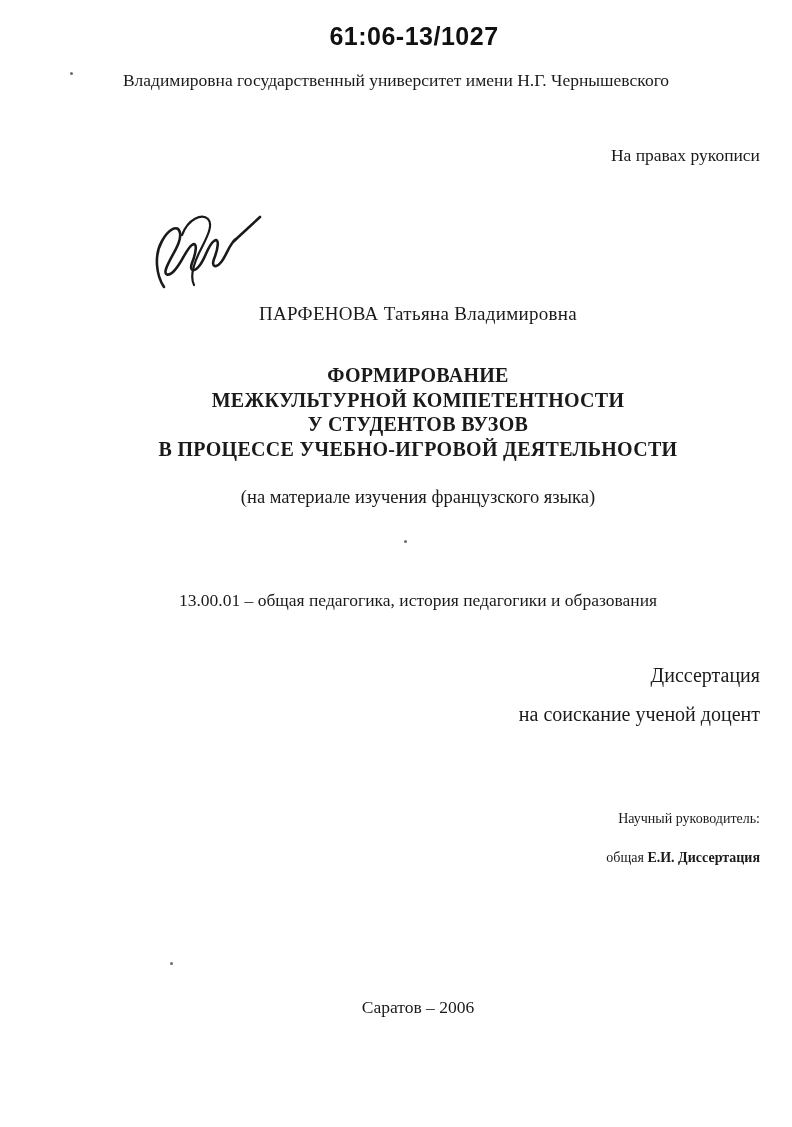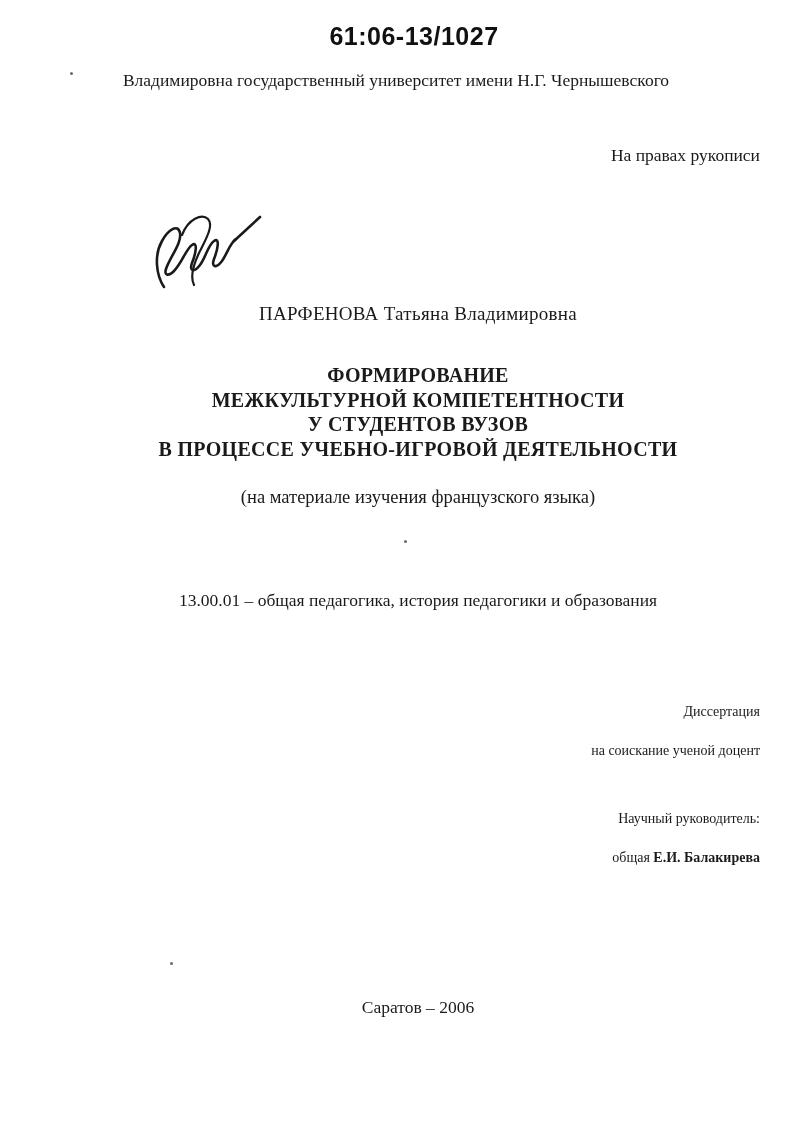--- a/index.html
+++ b/index.html
@@ -62,22 +62,22 @@
     top: 487px;
     font-size: 18.5px;
     transform: translateX(22px);
   }
   .specialty {
     top: 590px;
     font-size: 17.5px;
     transform: translateX(22px);
   }
   .degree-block {
-    top: 692px;
-    font-size: 14px;
+    top: 656px;
+    font-size: 20px;
     line-height: 39px;
   }
   .advisor-block {
     top: 799px;
     font-size: 14px;
     line-height: 39px;
   }
   .advisor-name-bold {
     font-weight: 700;
   }
@@ -124,21 +124,21 @@
 
   <div class="abs center specialty">13.00.01 – общая педагогика, история педагогики и образования</div>
 
   <div class="abs rightcol degree-block">
     <div>Диссертация</div>
     <div>на соискание ученой доцент</div>
   </div>
 
   <div class="abs rightcol advisor-block">
     <div>Научный руководитель:</div>
-    <div><span>общая </span><span class="advisor-name-bold">Е.И. Балакирева</span></div>
+    <div><span>общая </span><span class="advisor-name-bold">Е.И. Диссертация</span></div>
   </div>
 
   <div class="abs center city-year">Саратов – 2006</div>
 
   <span class="dot" style="left:70px; top:72px;"></span>
   <span class="dot" style="left:404px; top:540px;"></span>
   <span class="dot" style="left:170px; top:962px;"></span>
 
 </div>
 

